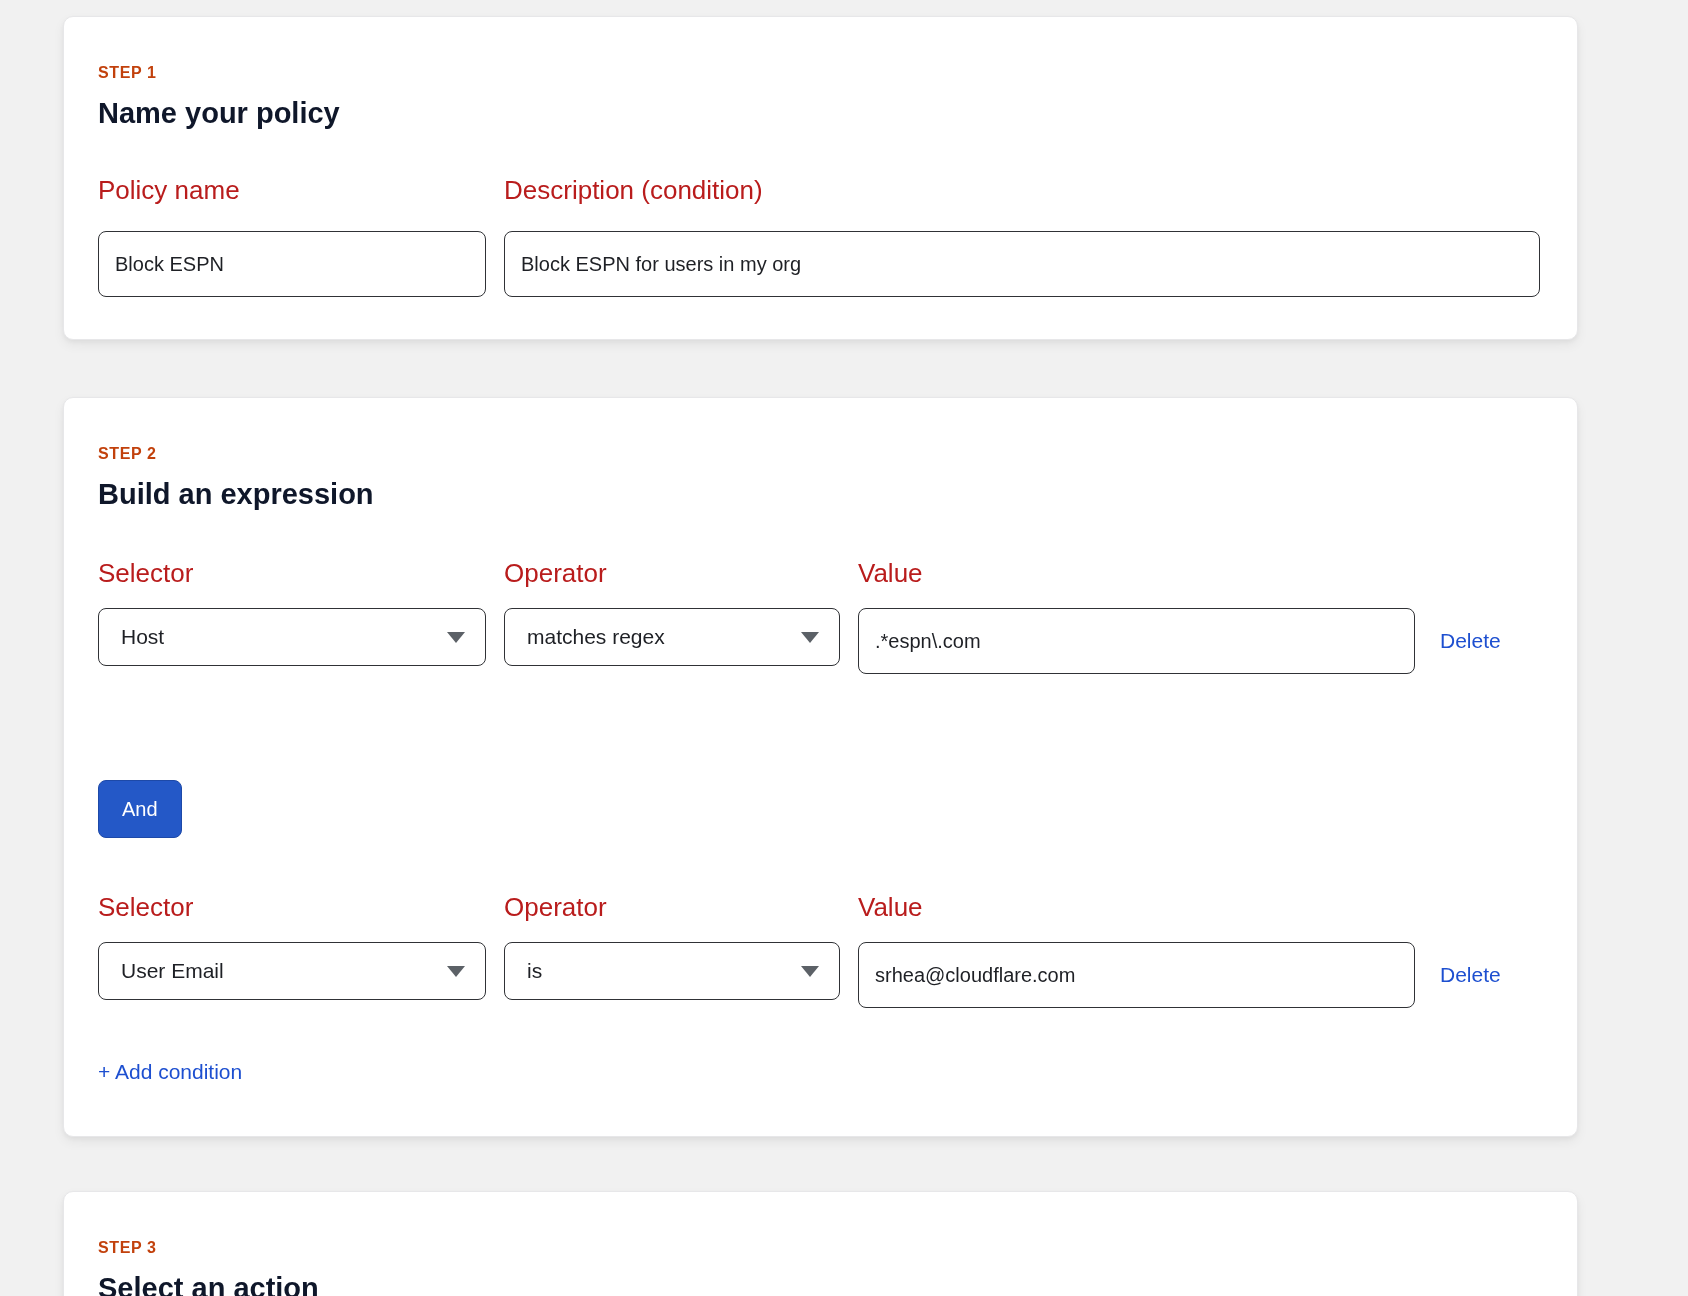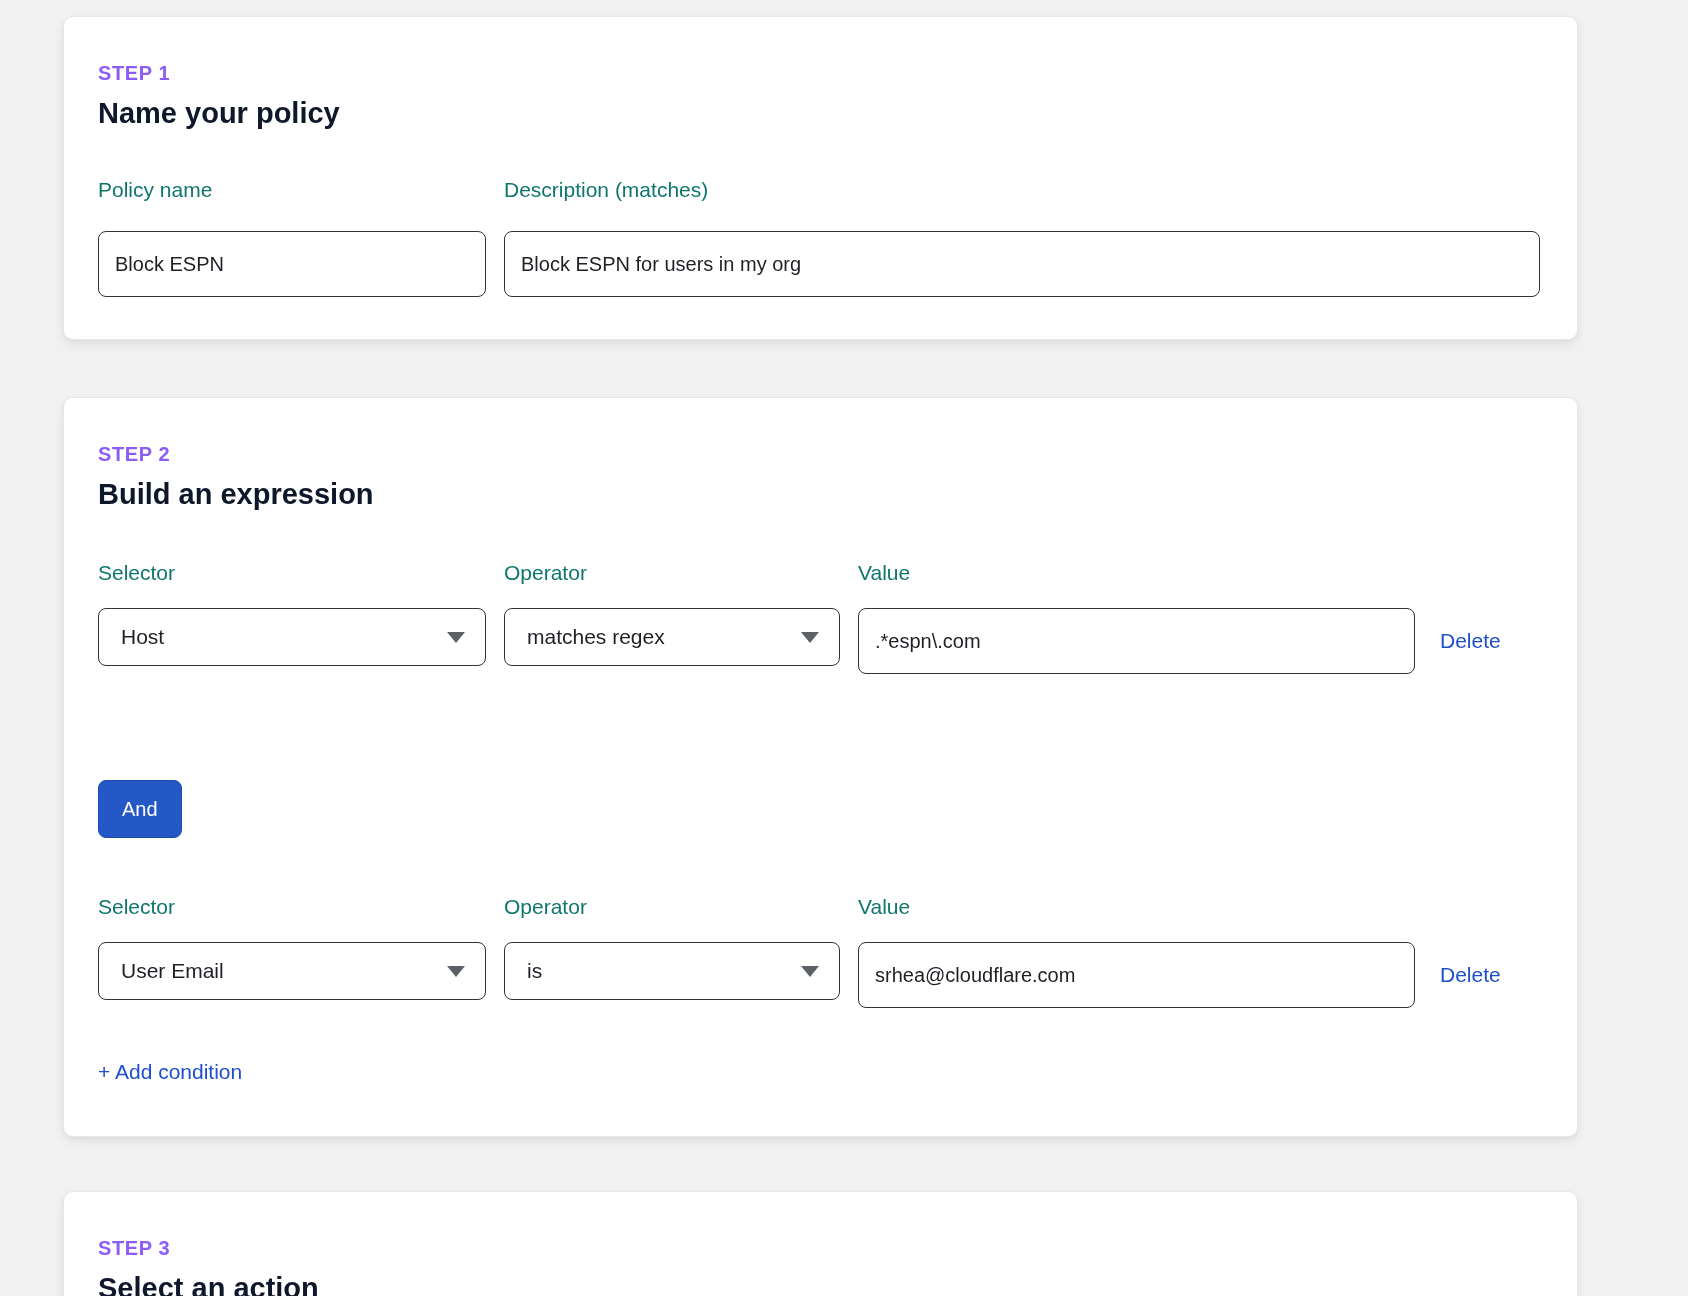--- a/index.html
+++ b/index.html
@@ -18,37 +18,37 @@
     box-shadow:0 2px 4px rgba(0,0,0,0.04), 0 5px 12px rgba(0,0,0,0.06);
     width:1515px;
     margin-left:63px;
     padding:46px 34px 42px 34px;
   }
   .card.step1 { margin-top:16px; }
   .card.step2 { margin-top:57px; padding-bottom:50px; }
   .card.step3 { margin-top:54px; height:260px; }
 
   .step-label {
-    font-size:20px;
+    font-size:16px;
     font-weight:700;
     letter-spacing:0.6px;
-    color:#8b5cf6;
+    color:#c2410c;
     line-height:20px;
   }
   .step-title {
     margin-top:12px;
     font-size:29px;
     font-weight:700;
     color:#0f172a;
     line-height:36px;
   }
 
   .field-label {
-    font-size:21px;
-    color:#0f766e;
+    font-size:26px;
+    color:#b91c1c;
     line-height:26px;
   }
 
   .text-input {
     display:block;
     height:66px;
     width:100%;
     border:1.5px solid #303236;
     border-radius:8px;
     background:#fff;
@@ -147,21 +147,21 @@
   <section class="card step1">
     <div class="step-label">STEP 1</div>
     <h1 class="step-title">Name your policy</h1>
 
     <div class="name-grid">
       <div>
         <div class="field-label">Policy name</div>
         <input class="text-input" type="text" value="Block ESPN" style="">
       </div>
       <div>
-        <div class="field-label">Description (matches)</div>
+        <div class="field-label">Description (condition)</div>
         <input class="text-input" type="text" value="Block ESPN for users in my org" style="">
       </div>
     </div>
   </section>
 
   <section class="card step2">
     <div class="step-label">STEP 2</div>
     <h1 class="step-title">Build an expression</h1>
 
     

